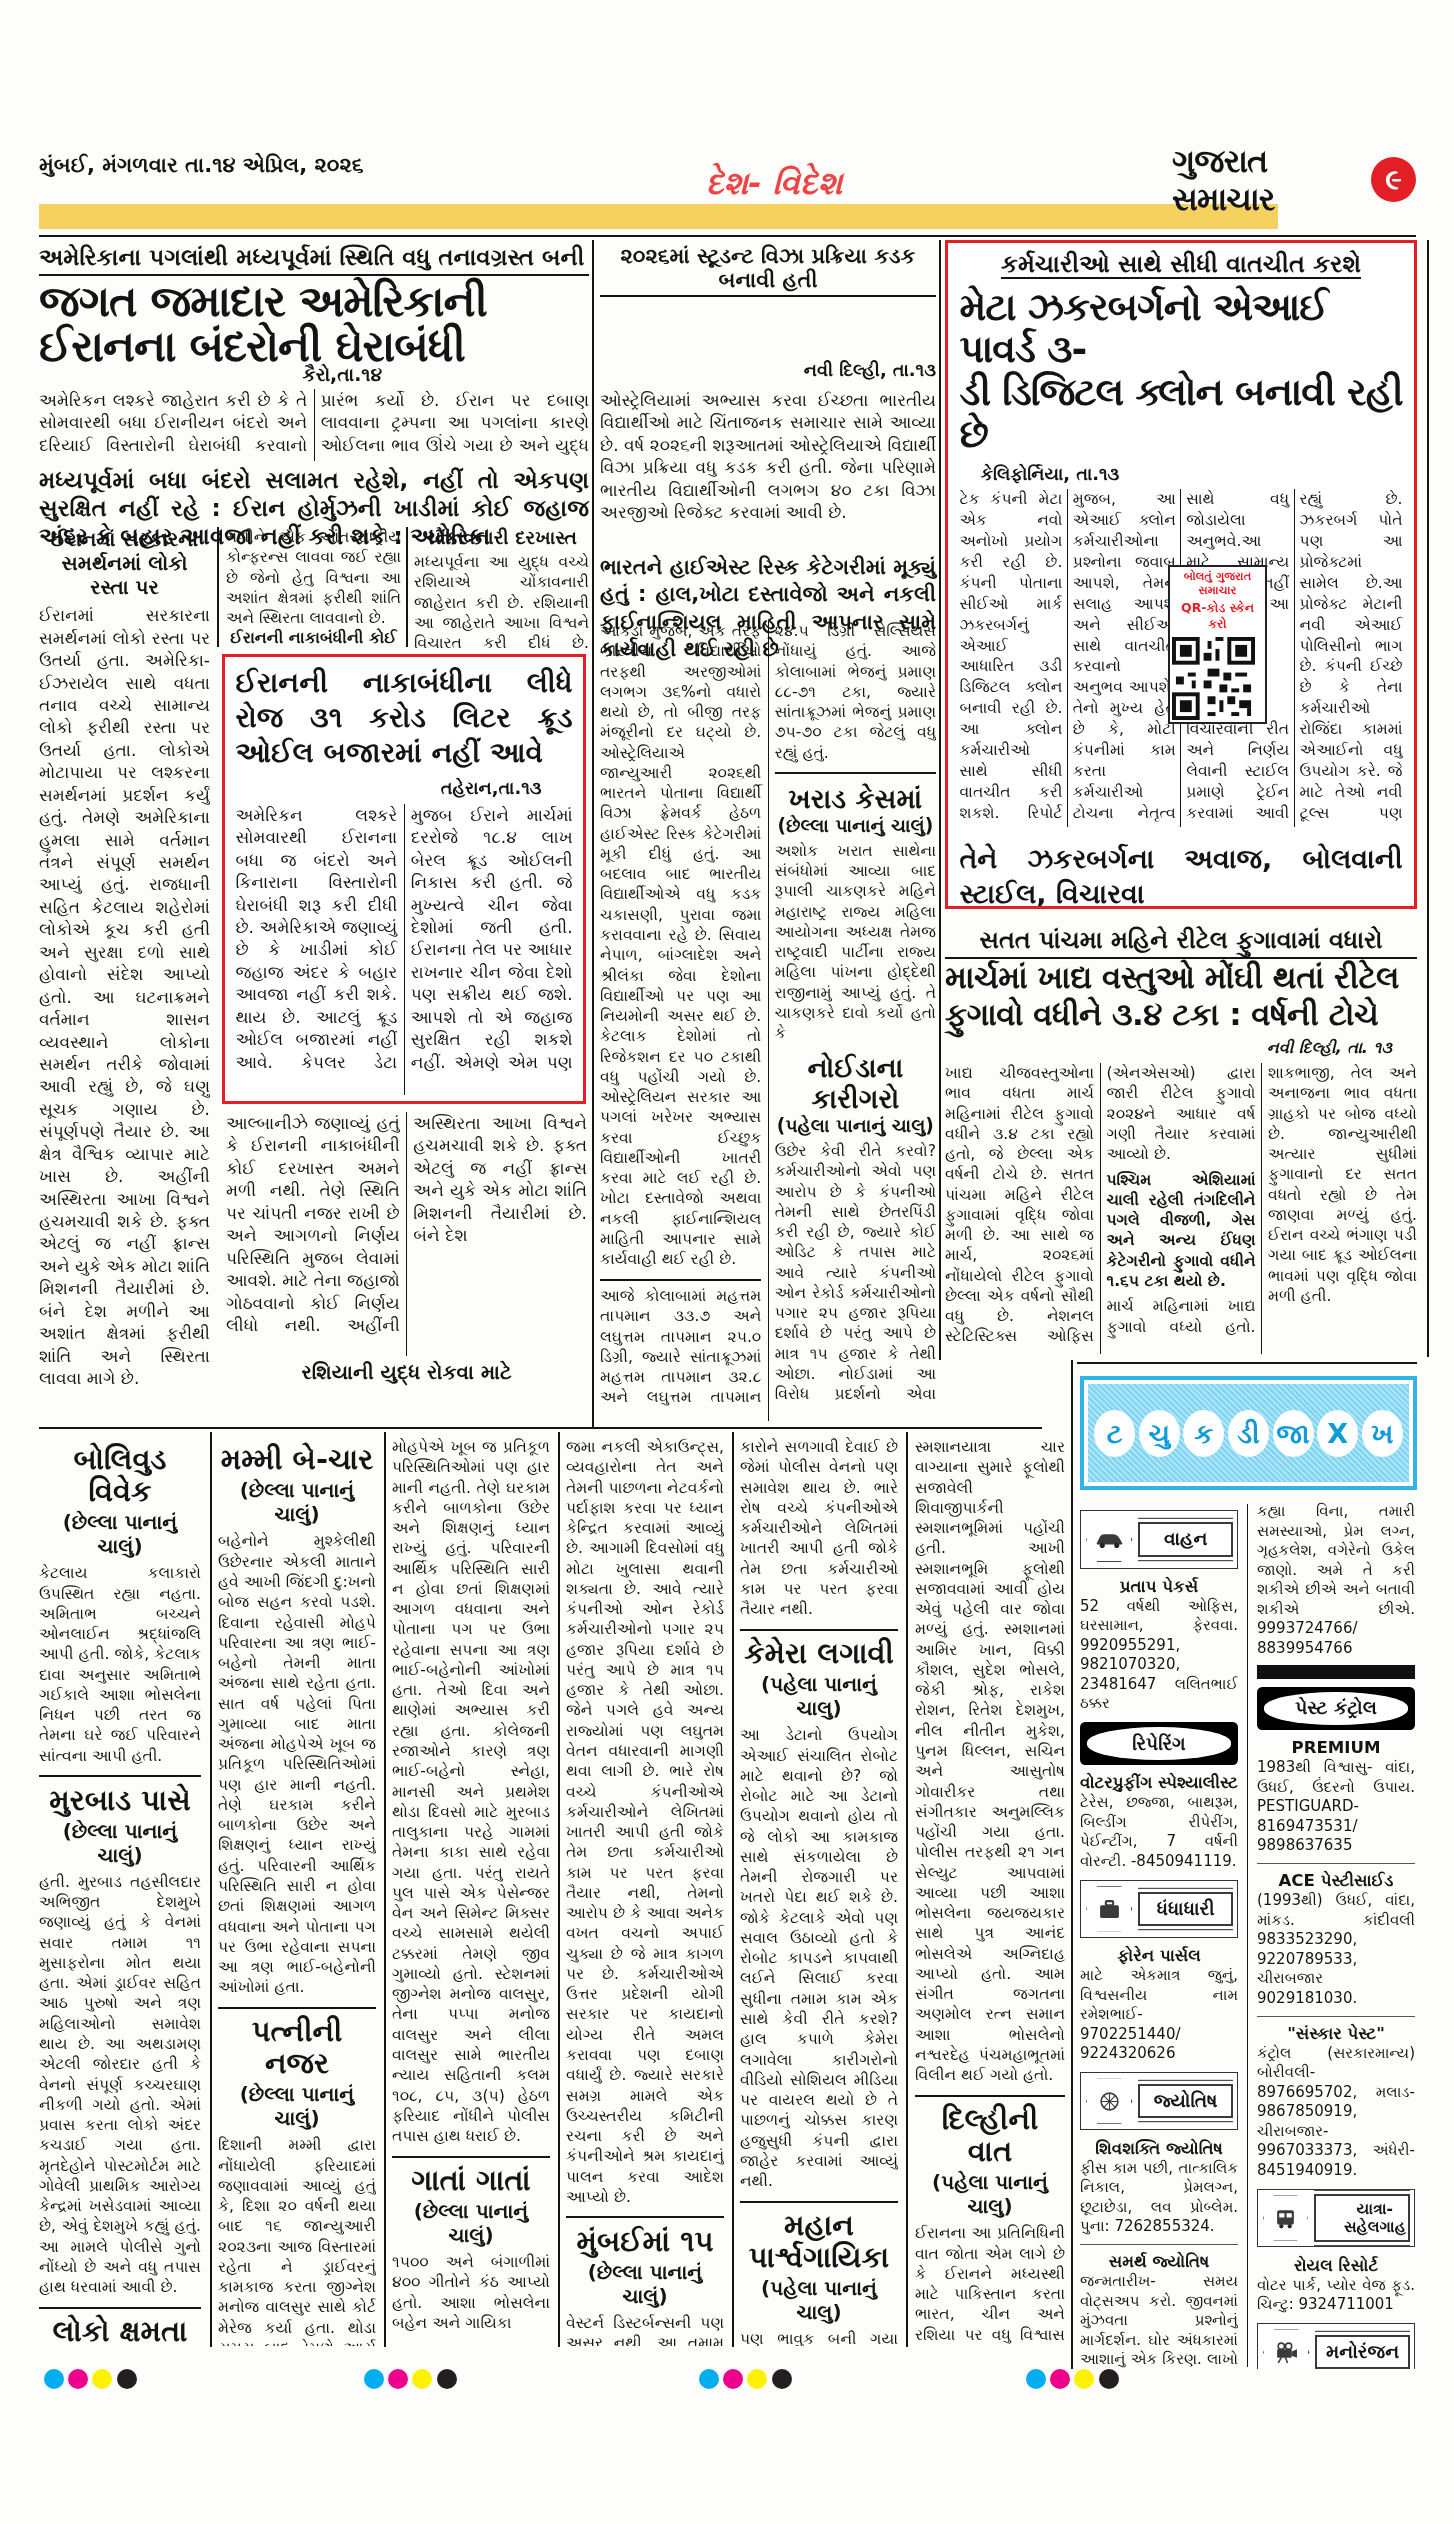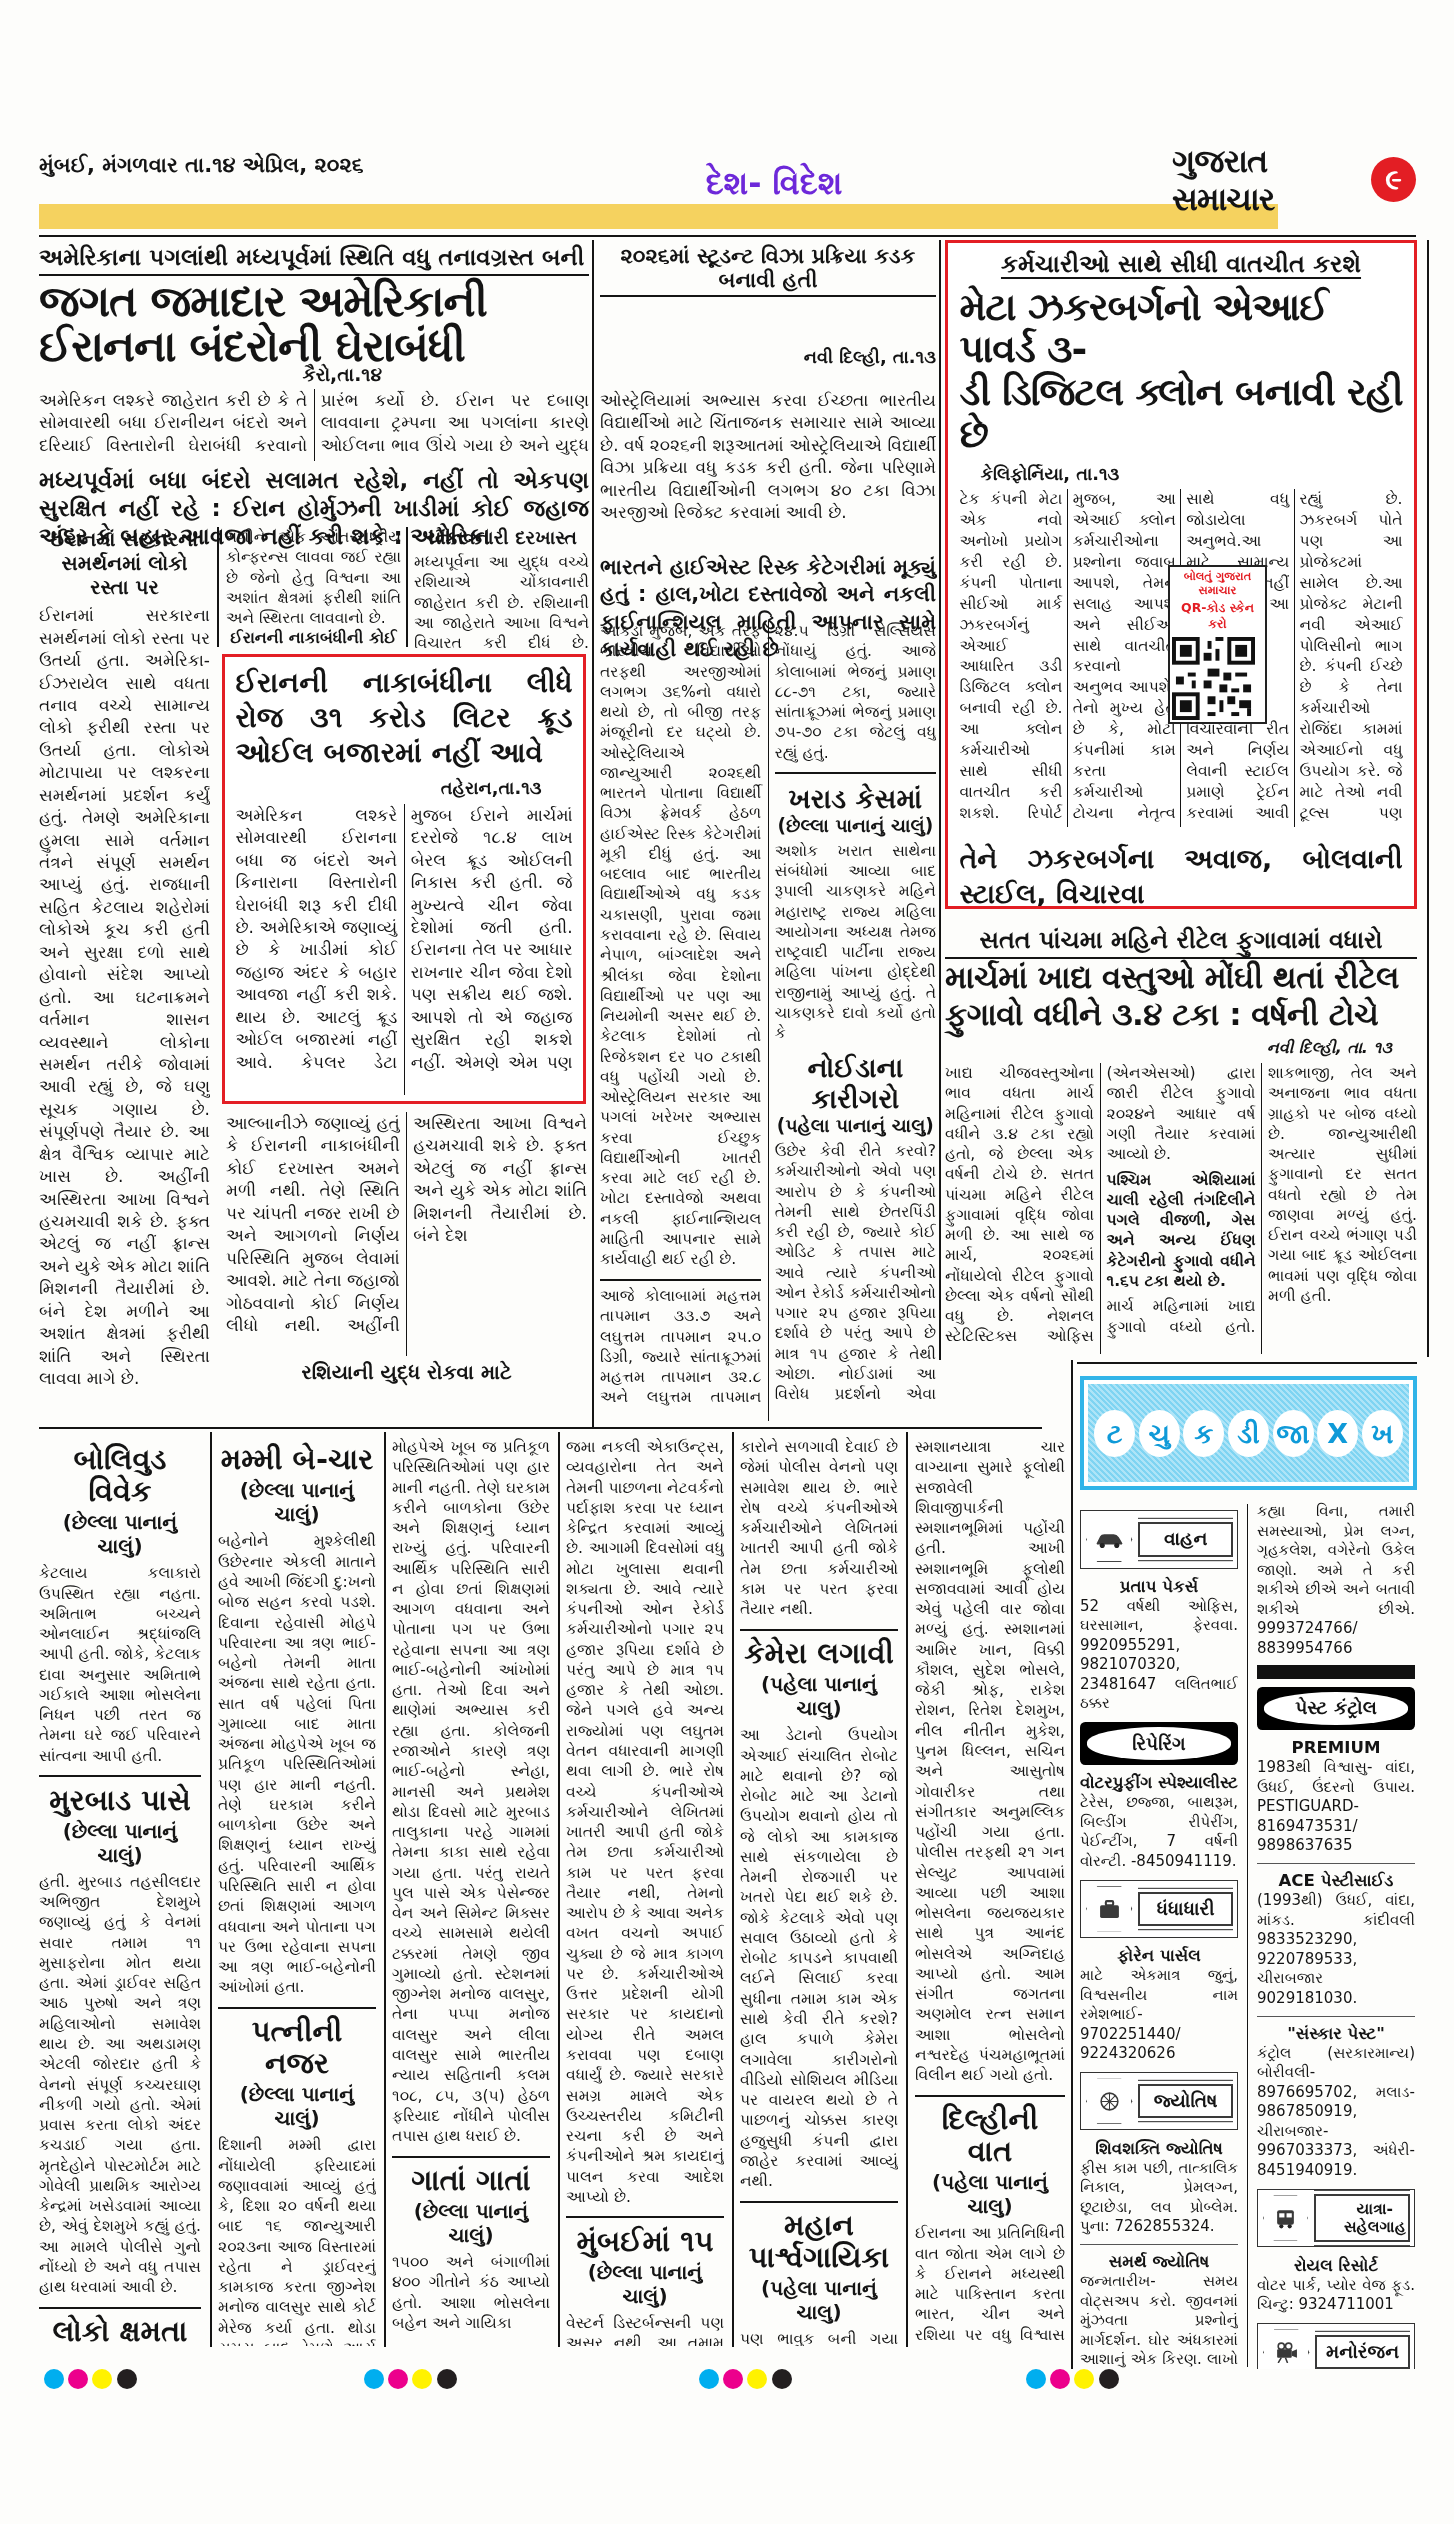--- a/index.html
+++ b/index.html
@@ -40,21 +40,21 @@
   .flow-h{font-size:27px;font-weight:bold;text-align:center;line-height:1.15;margin:8.3px 0 1px 0;}
   .flow-sub{font-size:18.7px;font-weight:bold;text-align:center;margin-bottom:4.2px;}
 </style>
 </head>
 <body>
 
 <div id="page">
 
   <div class="abs b" style="left:39px;top:153px;font-size:21px;">મુંબઈ, મંગળવાર તા.૧૪ એપ્રિલ, ૨૦૨૬</div>
   <div class="abs" style="left:39px;top:204px;width:1239px;height:25px;background:#f5d25f;"></div>
-  <div class="abs b ctr" style="left:652px;top:164px;width:244px;font-size:32px;color:#6d28d9;">દેશ- વિદેશ</div>
+  <div class="abs b ctr" style="left:652px;top:164px;width:244px;font-size:32px;color:#ef4444;font-style:italic;">દેશ- વિદેશ</div>
   <div class="abs" style="left:1172px;top:151px;width:244px;height:57px;display:flex;align-items:center;justify-content:flex-end;gap:8.3px;">
     <span class="b" style="font-size:32px;letter-spacing:-1px;">ગુજરાત સમાચાર</span>
     <span class="b ctr" style="width:45px;height:45px;border-radius:50%;background:#e31e24;color:#fff;font-size:28px;line-height:45px;flex:0 0 auto;">૯</span>
   </div>
   <div class="abs hrule" style="left:39px;top:235px;width:1377px;height:2.1px;"></div>
 
   <div class="abs vrule" style="left:592px;top:240px;height:1187px;"></div>
   <div class="abs vrule" style="left:939px;top:240px;height:1120px;"></div>
   <div class="abs vrule" style="left:1427px;top:240px;height:1117px;"></div>
 
@@ -88,21 +88,21 @@
     <div class="dateline rgt" style="font-size:17.7px;margin:7.3px 31px 5.2px 0;">તહેરાન,તા.૧૩</div>
     <div class="cols2 body-txt clip" style="height:291px;">અમેરિકન લશ્કરે સોમવારથી ઈરાનના બધા જ બંદરો અને કિનારાના વિસ્તારોની ઘેરાબંધી શરૂ કરી દીધી છે. અમેરિકાએ જણાવ્યું છે કે ખાડીમાં કોઈ જહાજ અંદર કે બહાર આવજા નહીં કરી શકે. થાય છે. આટલું ક્રૂડ ઓઈલ બજારમાં નહીં આવે. કેપલર ડેટા મુજબ ઈરાને માર્ચમાં દરરોજે ૧૮.૪ લાખ બેરલ ક્રૂડ ઓઈલની નિકાસ કરી હતી. જે મુખ્યત્વે ચીન જેવા દેશોમાં જતી હતી. ઈરાનના તેલ પર આધાર રાખનાર ચીન જેવા દેશો પણ સક્રીય થઈ જશે. આપશે તો એ જહાજ સુરક્ષિત રહી શકશે નહીં. એમણે એમ પણ કહ્યું હતું કે અમેરિકા પોતાના મિત્રરાષ્ટ્રોના જહાજો સુરક્ષીત રીતે હોર્મૂઝ ખાડી પસાર કરી શકે તે માટે તૈયારી કરી રહ્યું છે. કરશે તો અમેરિકાના જહાજો પર ઈરાન હુમલો કરી શકે છે.</div>
   </div>
 
   <div class="abs clip" style="left:226px;top:1112px;width:361px;height:291px;">
     <div class="cols2 body-txt clip" style="height:244px;">આલ્બાનીઝે જણાવ્યું હતું કે ઈરાનની નાકાબંધીની કોઈ દરખાસ્ત અમને મળી નથી. તેણે સ્થિતિ પર ચાંપતી નજર રાખી છે અને આગળનો નિર્ણય પરિસ્થિતિ મુજબ લેવામાં આવશે. માટે તેના જહાજો ગોઠવવાનો કોઈ નિર્ણય લીધો નથી. અહીંની અસ્થિરતા આખા વિશ્વને હચમચાવી શકે છે. ફક્ત એટલું જ નહીં ફ્રાન્સ અને યુકે એક મોટા શાંતિ મિશનની તૈયારીમાં છે. બંને દેશ</div>
     <div class="b ctr" style="font-size:20px;margin-top:4.2px;">રશિયાની યુદ્ધ રોકવા માટે</div>
   </div>
 
   <div class="abs kicker ctr" style="left:600px;top:244px;width:336px;font-size:21px;">૨૦૨૬માં સ્ટૂડન્ટ વિઝા પ્રક્રિયા કડક બનાવી હતી</div>
-  <div class="abs dateline rgt" style="left:600px;top:347px;width:336px;font-size:17.7px;">નવી દિલ્હી, તા.૧૩</div>
+  <div class="abs dateline rgt" style="left:600px;top:360px;width:336px;font-size:17.7px;">નવી દિલ્હી, તા.૧૩</div>
   <div class="abs body-txt clip" style="left:600px;top:389px;width:336px;height:162px;">ઓસ્ટ્રેલિયામાં અભ્યાસ કરવા ઈચ્છતા ભારતીય વિદ્યાર્થીઓ માટે ચિંતાજનક સમાચાર સામે આવ્યા છે. વર્ષ ૨૦૨૬ની શરૂઆતમાં ઓસ્ટ્રેલિયાએ વિદ્યાર્થી વિઝા પ્રક્રિયા વધુ કડક કરી હતી. જેના પરિણામે ભારતીય વિદ્યાર્થીઓની લગભગ ૪૦ ટકા વિઝા અરજીઓ રિજેક્ટ કરવામાં આવી છે.</div>
   <div class="abs b jus" style="left:600px;top:554px;width:336px;font-size:21px;line-height:1.3;">ભારતને હાઈએસ્ટ રિસ્ક કેટેગરીમાં મૂક્યું હતું : હાલ,ખોટા દસ્તાવેજો અને નકલી ફાઈનાન્શિયલ માહિતી આપનાર સામે કાર્યવાહી થઈ રહી છે</div>
   <div class="abs cols2 clip" style="left:600px;top:621px;width:336px;height:800px;">
     <div class="body-sm">આંકડા મુજબ, એક તરફ ભારતીય વિદ્યાર્થીઓ તરફથી અરજીઓમાં લગભગ ૩૬%નો વધારો થયો છે, તો બીજી તરફ મંજૂરીનો દર ઘટ્યો છે. ઓસ્ટ્રેલિયાએ જાન્યુઆરી ૨૦૨૬થી ભારતને પોતાના વિદ્યાર્થી વિઝા ફ્રેમવર્ક હેઠળ હાઈએસ્ટ રિસ્ક કેટેગરીમાં મૂકી દીધું હતું. આ બદલાવ બાદ ભારતીય વિદ્યાર્થીઓએ વધુ કડક ચકાસણી, પુરાવા જમા કરાવવાના રહે છે. સિવાય નેપાળ, બાંગ્લાદેશ અને શ્રીલંકા જેવા દેશોના વિદ્યાર્થીઓ પર પણ આ નિયમોની અસર થઈ છે. કેટલાક દેશોમાં તો રિજેકશન દર ૫૦ ટકાથી વધુ પહોંચી ગયો છે. ઓસ્ટ્રેલિયન સરકાર આ પગલાં ખરેખર અભ્યાસ કરવા ઈચ્છુક વિદ્યાર્થીઓની ખાતરી કરવા માટે લઈ રહી છે. ખોટા દસ્તાવેજો અથવા નકલી ફાઈનાન્શિયલ માહિતી આપનાર સામે કાર્યવાહી થઈ રહી છે.</div>
     <div class="sec-rule"></div>
     <div class="body-sm">આજે કોલાબામાં મહત્તમ તાપમાન ૩૩.૭ અને લઘુત્તમ તાપમાન ૨૫.૦ ડિગ્રી, જ્યારે સાંતાક્રૂઝમાં મહત્તમ તાપમાન ૩૨.૮ અને લઘુત્તમ તાપમાન ૨૪.૫ ડિગ્રી સેલ્સિયસ નોંધાયું હતું. આજે કોલાબામાં ભેજનું પ્રમાણ ૮૮-૭૧ ટકા, જ્યારે સાંતાક્રૂઝમાં ભેજનું પ્રમાણ ૭૫-૭૦ ટકા જેટલું વધુ રહ્યું હતું.</div>
     <div class="sec-rule"></div>
     <div class="flow-h">ખરાડ કેસમાં</div>
     <div class="flow-sub">(છેલ્લા પાનાનું ચાલું)</div>
     <div class="body-sm">અશોક ખરાત સાથેના સંબંધોમાં આવ્યા બાદ રૂપાલી ચાકણકરે મહિને મહારાષ્ટ્ર રાજ્ય મહિલા આયોગના અધ્યક્ષ તેમજ રાષ્ટ્રવાદી પાર્ટીના રાજ્ય મહિલા પાંખના હોદ્દેથી રાજીનામું આપ્યું હતું. તે ચાકણકરે દાવો કર્યો હતો કે</div>

